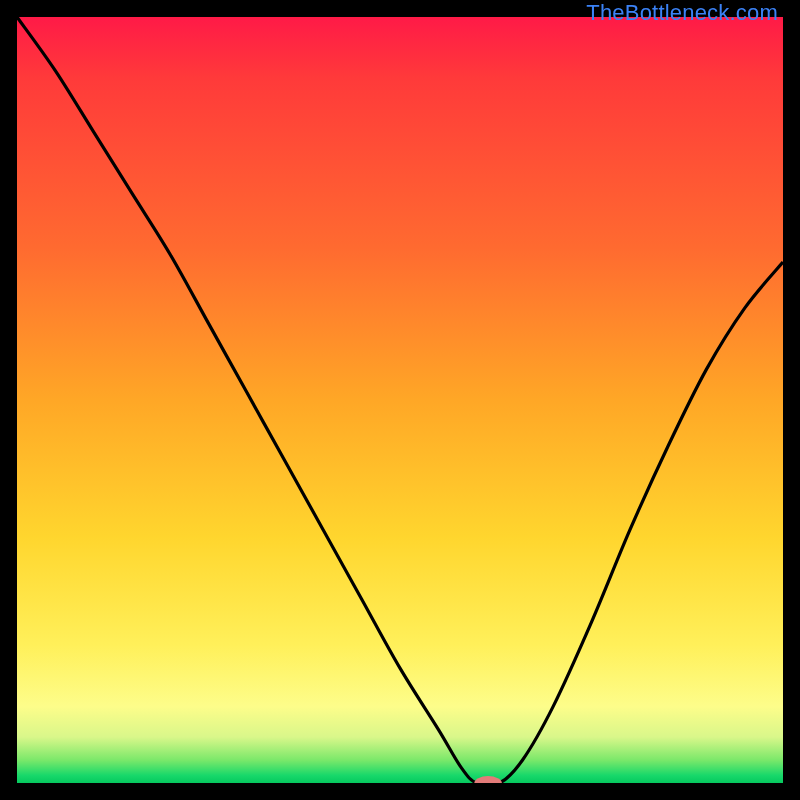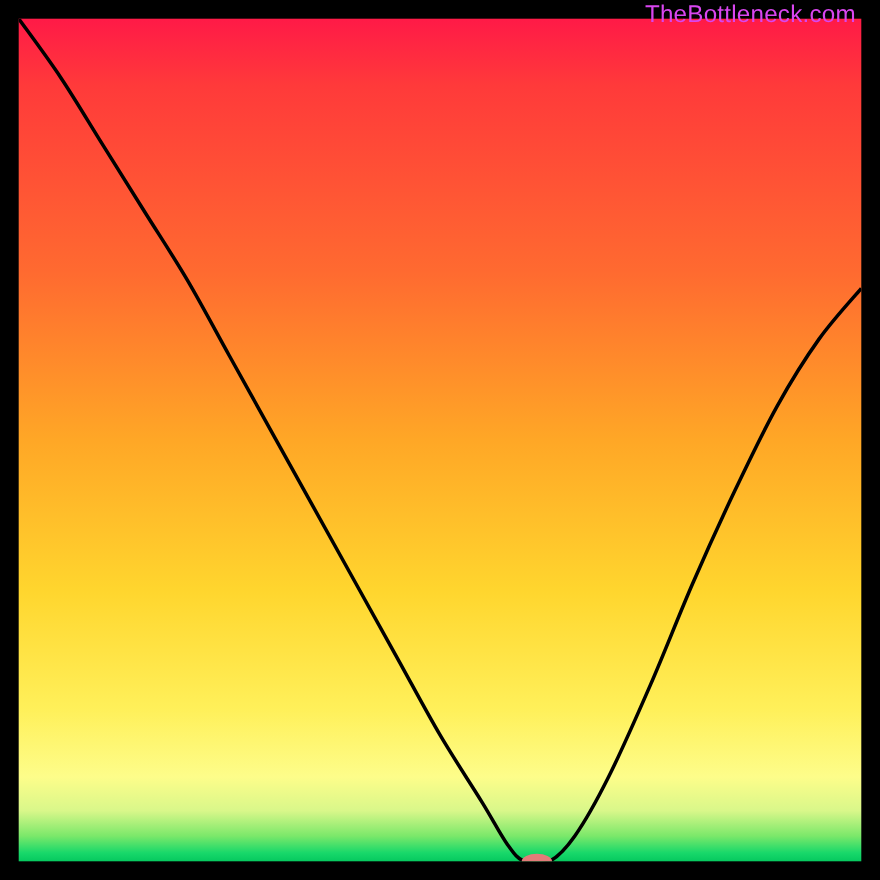--- a/index.html
+++ b/index.html
@@ -36,21 +36,21 @@
       #d9f78a 94%,
       #7be86a 97%,
       #18d86a 99%,
       #06c95f 100%
     );
   }
   .attribution {
     position: absolute;
     top: 0px;
     right: 22px;
-    color: #d946ef;
+    color: #3b82f6;
     font-size: 22px;
     font-weight: 500;
     letter-spacing: 0.2px;
     z-index: 5;
   }
   svg.curve {
     position: absolute;
     left: 0;
     top: 0;
     width: 766px;

